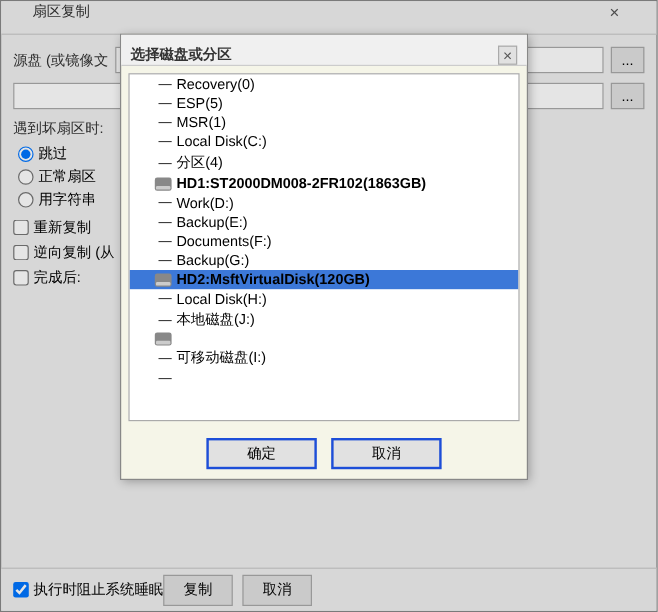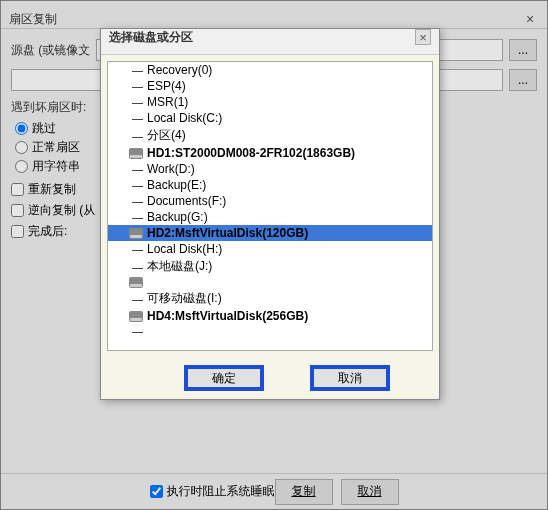--- a/index.html
+++ b/index.html
@@ -20,22 +20,22 @@
       width: 548px;
       height: 510px;
       background: #f0f0f0;
       border: 1px solid #888;
     }
 
     .outer-titlebar {
       background: #f0f0f0;
       height: 28px;
       display: flex;
-      align-items: flex-end;
-      padding: 0 8px;
+      align-items: flex-start;
+      padding: 0 26px;
       border-bottom: 1px solid #ccc;
     }
 
     .outer-titlebar-title {
       flex: 1;
       font-size: 12px;
       color: #333;
     }
 
     .outer-titlebar-close {
@@ -121,21 +121,21 @@
       position: absolute;
       bottom: 0;
       left: 0;
       right: 0;
       height: 36px;
       background: #f0f0f0;
       border-top: 1px solid #ccc;
       display: flex;
       align-items: center;
       padding: 0 10px;
-      justify-content: center;
+      justify-content: flex-start;
     }
 
     .bottom-bar-left {
       display: flex;
       align-items: center;
       gap: 4px;
       font-size: 12px;
     }
 
     .bottom-bar-right {
@@ -143,21 +143,20 @@
       gap: 8px;
     }
 
     .btn-main {
       height: 26px;
       padding: 0 16px;
       background: #e1e1e1;
       border: 1px solid #aaa;
       cursor: pointer;
       font-size: 12px;
-      text-decoration: underline;
     }
 
     
     .modal-overlay {
       position: absolute;
       top: 0; left: 0;
       width: 100%; height: 100%;
       background: rgba(0,0,0,0.1);
     }
 
@@ -168,21 +167,21 @@
       width: 340px;
       background: #f5f5e8;
       border: 1px solid #888;
       box-shadow: 2px 2px 8px rgba(0,0,0,0.3);
     }
 
     .modal-titlebar {
       background: #f0f0f0;
       height: 26px;
       display: flex;
-      align-items: flex-start;
+      align-items: flex-end;
       padding: 0 8px;
       border-bottom: 1px solid #ccc;
     }
 
     .modal-title {
       flex: 1;
       font-size: 12px;
       font-weight: bold;
       color: #333;
     }
@@ -265,27 +264,26 @@
     }
 
     .modal-buttons {
       display: flex;
       justify-content: center;
       gap: 12px;
       padding: 8px 6px;
     }
 
     .modal-btn {
-      width: 80px;
+      width: 92px;
       height: 26px;
       background: #e1e1e1;
-      border: 4px solid #1d4ed8;
-      cursor: pointer;
-      font-size: 12px;
-      margin-left: 34px;
+      border: 2px solid #1d4ed8;
+      cursor: pointer;
+      font-size: 12px;
     }
   </style>
 </head>
 <body>
 
 <div class="outer-window">
   <div class="outer-titlebar">
     <span class="outer-titlebar-title">扇区复制</span>
     <span class="outer-titlebar-close">×</span>
   </div>
@@ -355,21 +353,21 @@
     </div>
     <div class="modal-body">
       <div class="tree-container" id="tree-container">
 
       <div class="tree-item child">
             <span class="tree-icon">—</span>
             <span>Recovery(0)</span>
           </div>
           <div class="tree-item child">
             <span class="tree-icon">—</span>
-            <span>ESP(4)</span>
+            <span>ESP(5)</span>
           </div>
           <div class="tree-item child">
             <span class="tree-icon">—</span>
             <span>MSR(1)</span>
           </div>
           <div class="tree-item child">
             <span class="tree-icon">—</span>
             <span>Local Disk(C:)</span>
           </div>
           <div class="tree-item child">
@@ -408,24 +406,20 @@
             <span class="tree-icon">—</span>
             <span>本地磁盘(J:)</span>
           </div>
           <div class="tree-item disk-header">
             <span class="disk-icon"></span>
           </div>
           <div class="tree-item child">
             <span class="tree-icon">—</span>
             <span>可移动磁盘(I:)</span>
           </div>
-          <div class="tree-item disk-header">
-            <span class="disk-icon"></span>
-            <span>HD4:MsftVirtualDisk(256GB)</span>
-          </div>
           <div class="tree-item child">
             <span class="tree-icon">—</span>
           </div>
         </div>
     </div>
     <div class="modal-buttons">
       <button class="modal-btn">确定</button>
       <button class="modal-btn">取消</button>
     </div>
   </div>

